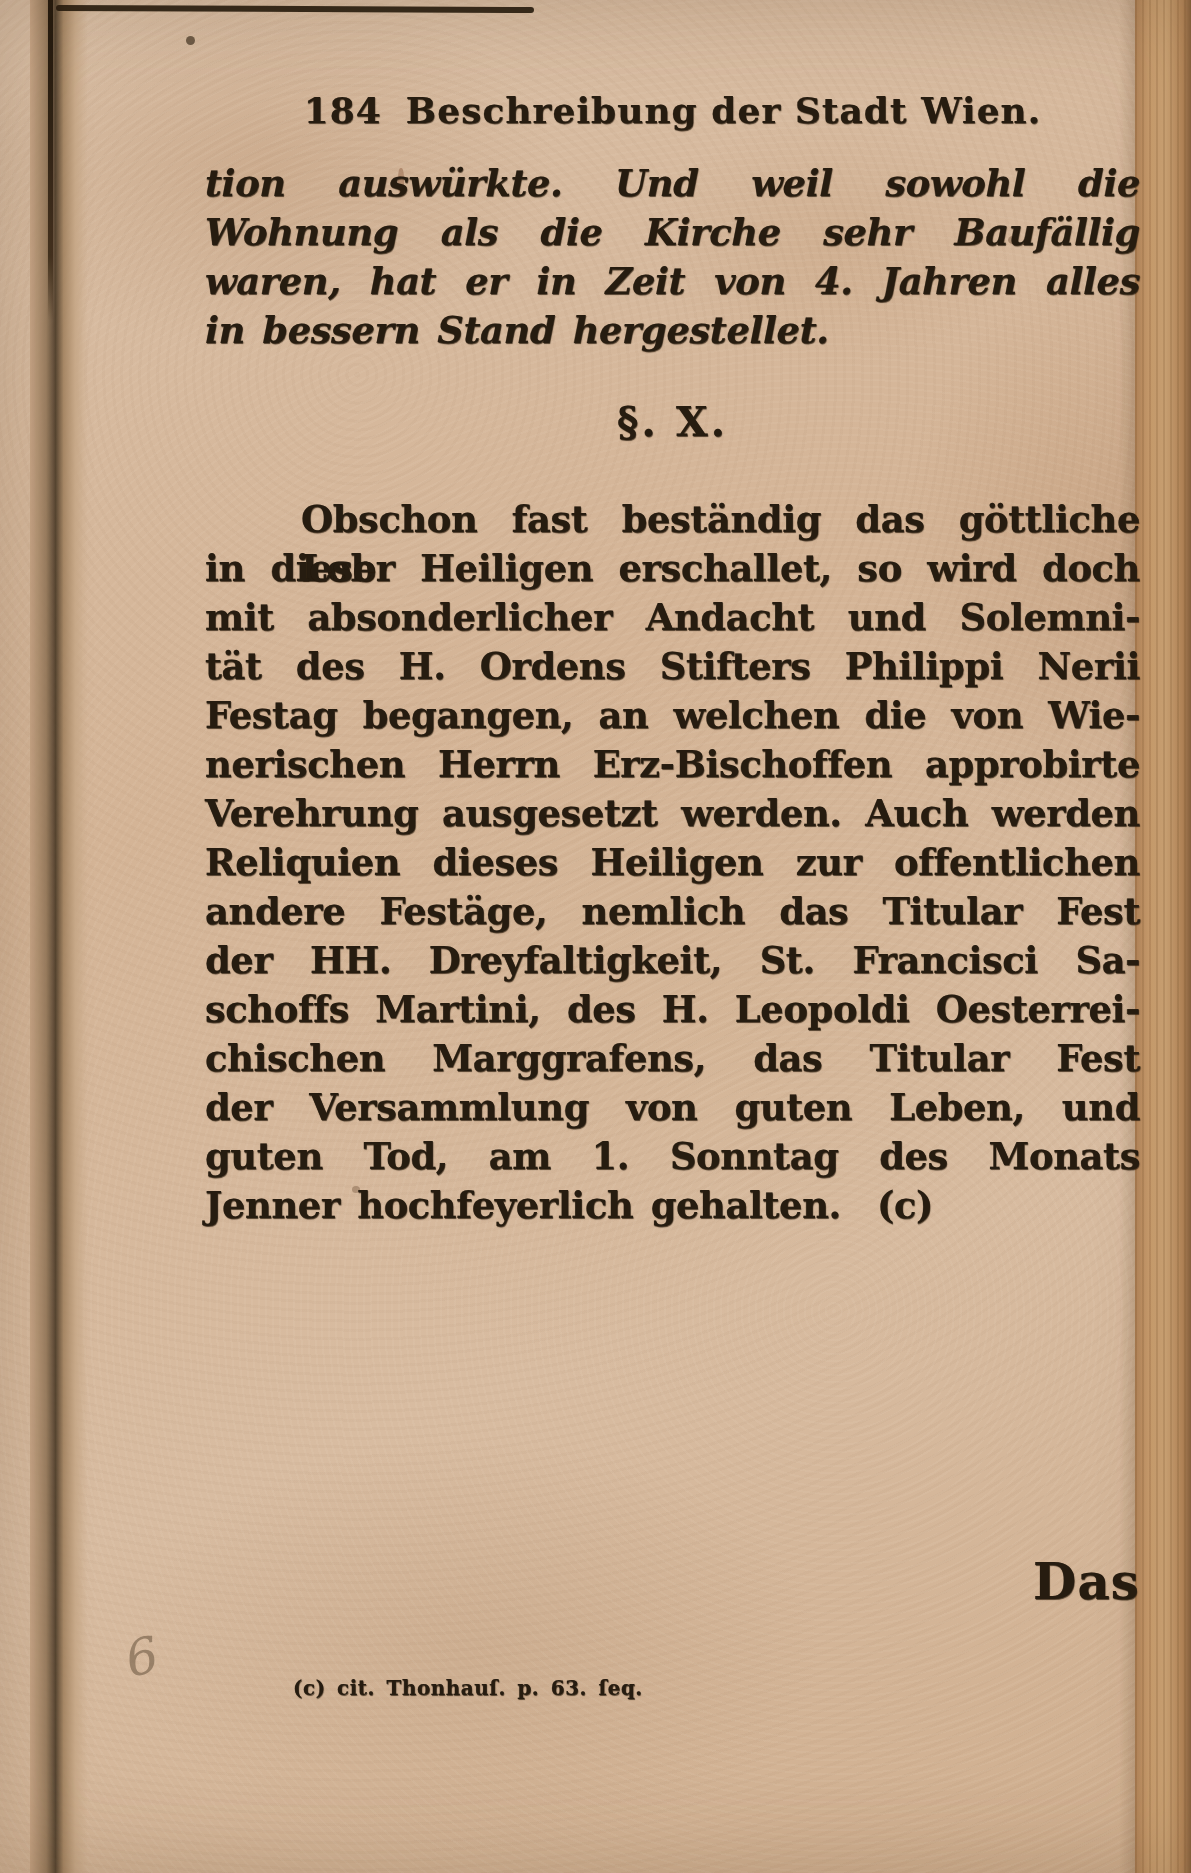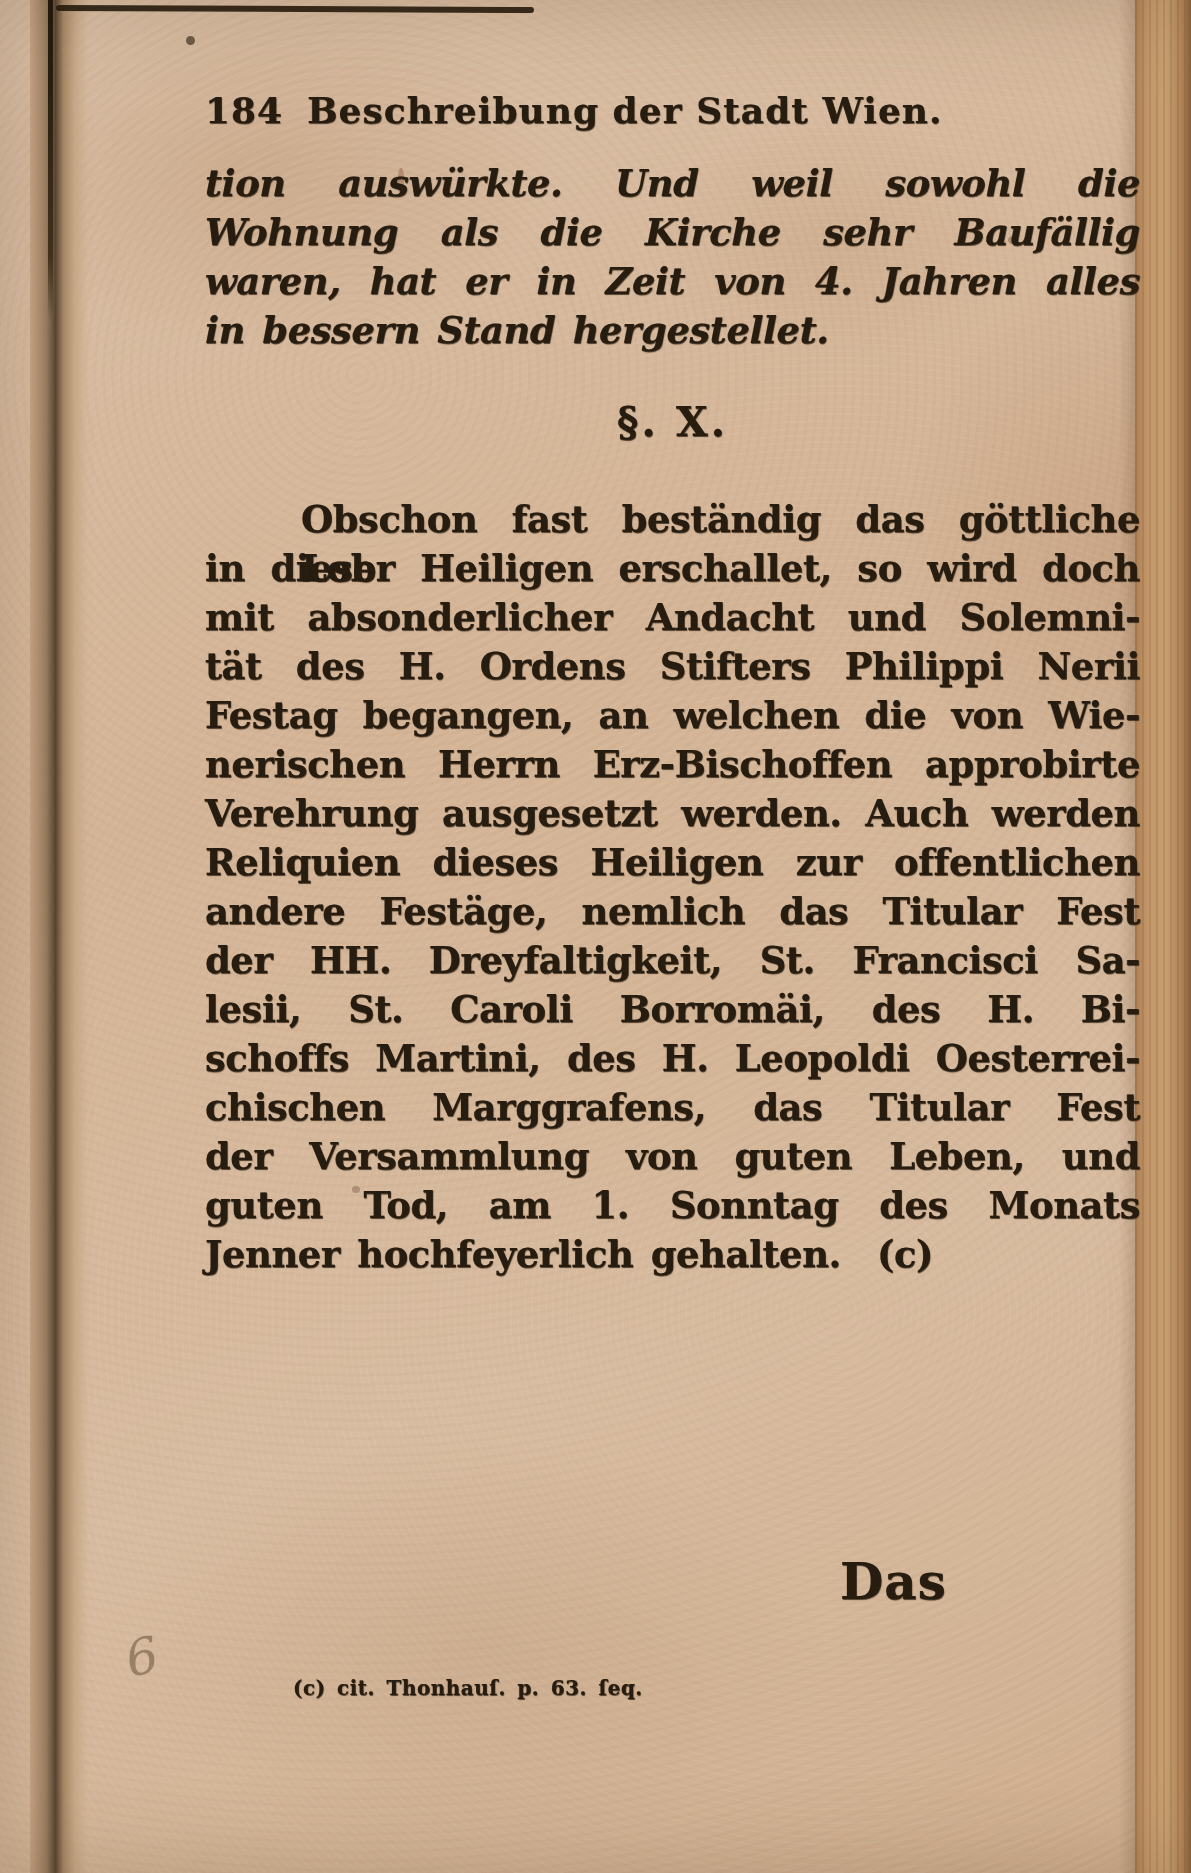--- a/index.html
+++ b/index.html
@@ -48,30 +48,30 @@
     background:linear-gradient(90deg,rgba(0,0,0,0),rgba(70,45,20,.22));
   }
   .speck{position:absolute;border-radius:50%;z-index:2;pointer-events:none;}
 
   
   .ink{
     color:#261c10;z-index:4;position:absolute;
     text-shadow:.5px .5px .9px rgba(38,24,10,.75), -.3px -.3px .5px rgba(38,24,10,.4);
     font-weight:700;
   }
-  .header{left:205px;top:84px;width:935px;height:52px;font-size:36px;line-height:52px;letter-spacing:1px;}
+  .header{left:205px;top:84px;width:935px;height:52px;text-align:center;font-size:36px;line-height:52px;letter-spacing:1px;}
   .header .pgnum{margin-right:24px;}
   .block{left:205px;width:935px;}
   .line{display:block;height:49px;line-height:49px;font-size:37px;text-align:justify;text-align-last:justify;word-spacing:5px;letter-spacing:-.5px;}
   .line.no-just{text-align-last:left;}
   .line.indent{padding-left:96px;}
   .para1{top:159px;font-style:italic;}
   .heading{left:205px;top:398px;width:935px;text-align:center;font-size:41px;letter-spacing:3px;}
   .para2{top:495px;}
-  .catchword{left:840px;top:1552px;width:300px;text-align:left;font-size:50px;letter-spacing:1px;}
+  .catchword{left:840px;top:1552px;width:300px;text-align:right;font-size:50px;letter-spacing:1px;}
   .footnote{left:293px;top:1676px;font-size:20px;letter-spacing:.5px;word-spacing:4px;}
   .handmark{
     position:absolute;left:126px;top:1628px;z-index:3;
     font-family:"DejaVu Serif",serif;font-style:italic;font-size:50px;
     color:rgba(108,88,66,.58);transform:rotate(-12deg);
   }
   .vignette{position:absolute;inset:0;z-index:5;pointer-events:none;
     box-shadow:inset 0 0 90px rgba(92,62,34,.25);}
 </style>
 </head>
@@ -107,21 +107,20 @@
     <span class="line indent">Obschon fast beständig das göttliche Lob</span>
     <span class="line">in dieser Heiligen erschallet, so wird doch</span>
     <span class="line">mit absonderlicher Andacht und Solemni-</span>
     <span class="line">tät des H. Ordens Stifters Philippi Nerii</span>
     <span class="line">Festag begangen, an welchen die von Wie-</span>
     <span class="line">nerischen Herrn Erz-Bischoffen approbirte</span>
     <span class="line">Verehrung ausgesetzt werden. Auch werden</span>
     <span class="line">Reliquien dieses Heiligen zur offentlichen</span>
     <span class="line">andere Festäge, nemlich das Titular Fest</span>
     <span class="line">der HH. Dreyfaltigkeit, St. Francisci Sa-</span>
-    <span class="line">lesii, St. Caroli Borromäi, des H. Bi-</span>
     <span class="line">schoffs Martini, des H. Leopoldi Oesterrei-</span>
     <span class="line">chischen Marggrafens, das Titular Fest</span>
     <span class="line">der Versammlung von guten Leben, und</span>
     <span class="line">guten Tod, am 1. Sonntag des Monats</span>
     <span class="line no-just">Jenner hochfeyerlich gehalten.  (c)</span>
   </div>
 
   <div class="ink catchword">Das</div>
 
   <div class="ink footnote">(c) cit. Thonhauſ. p. 63. ſeq.</div>

